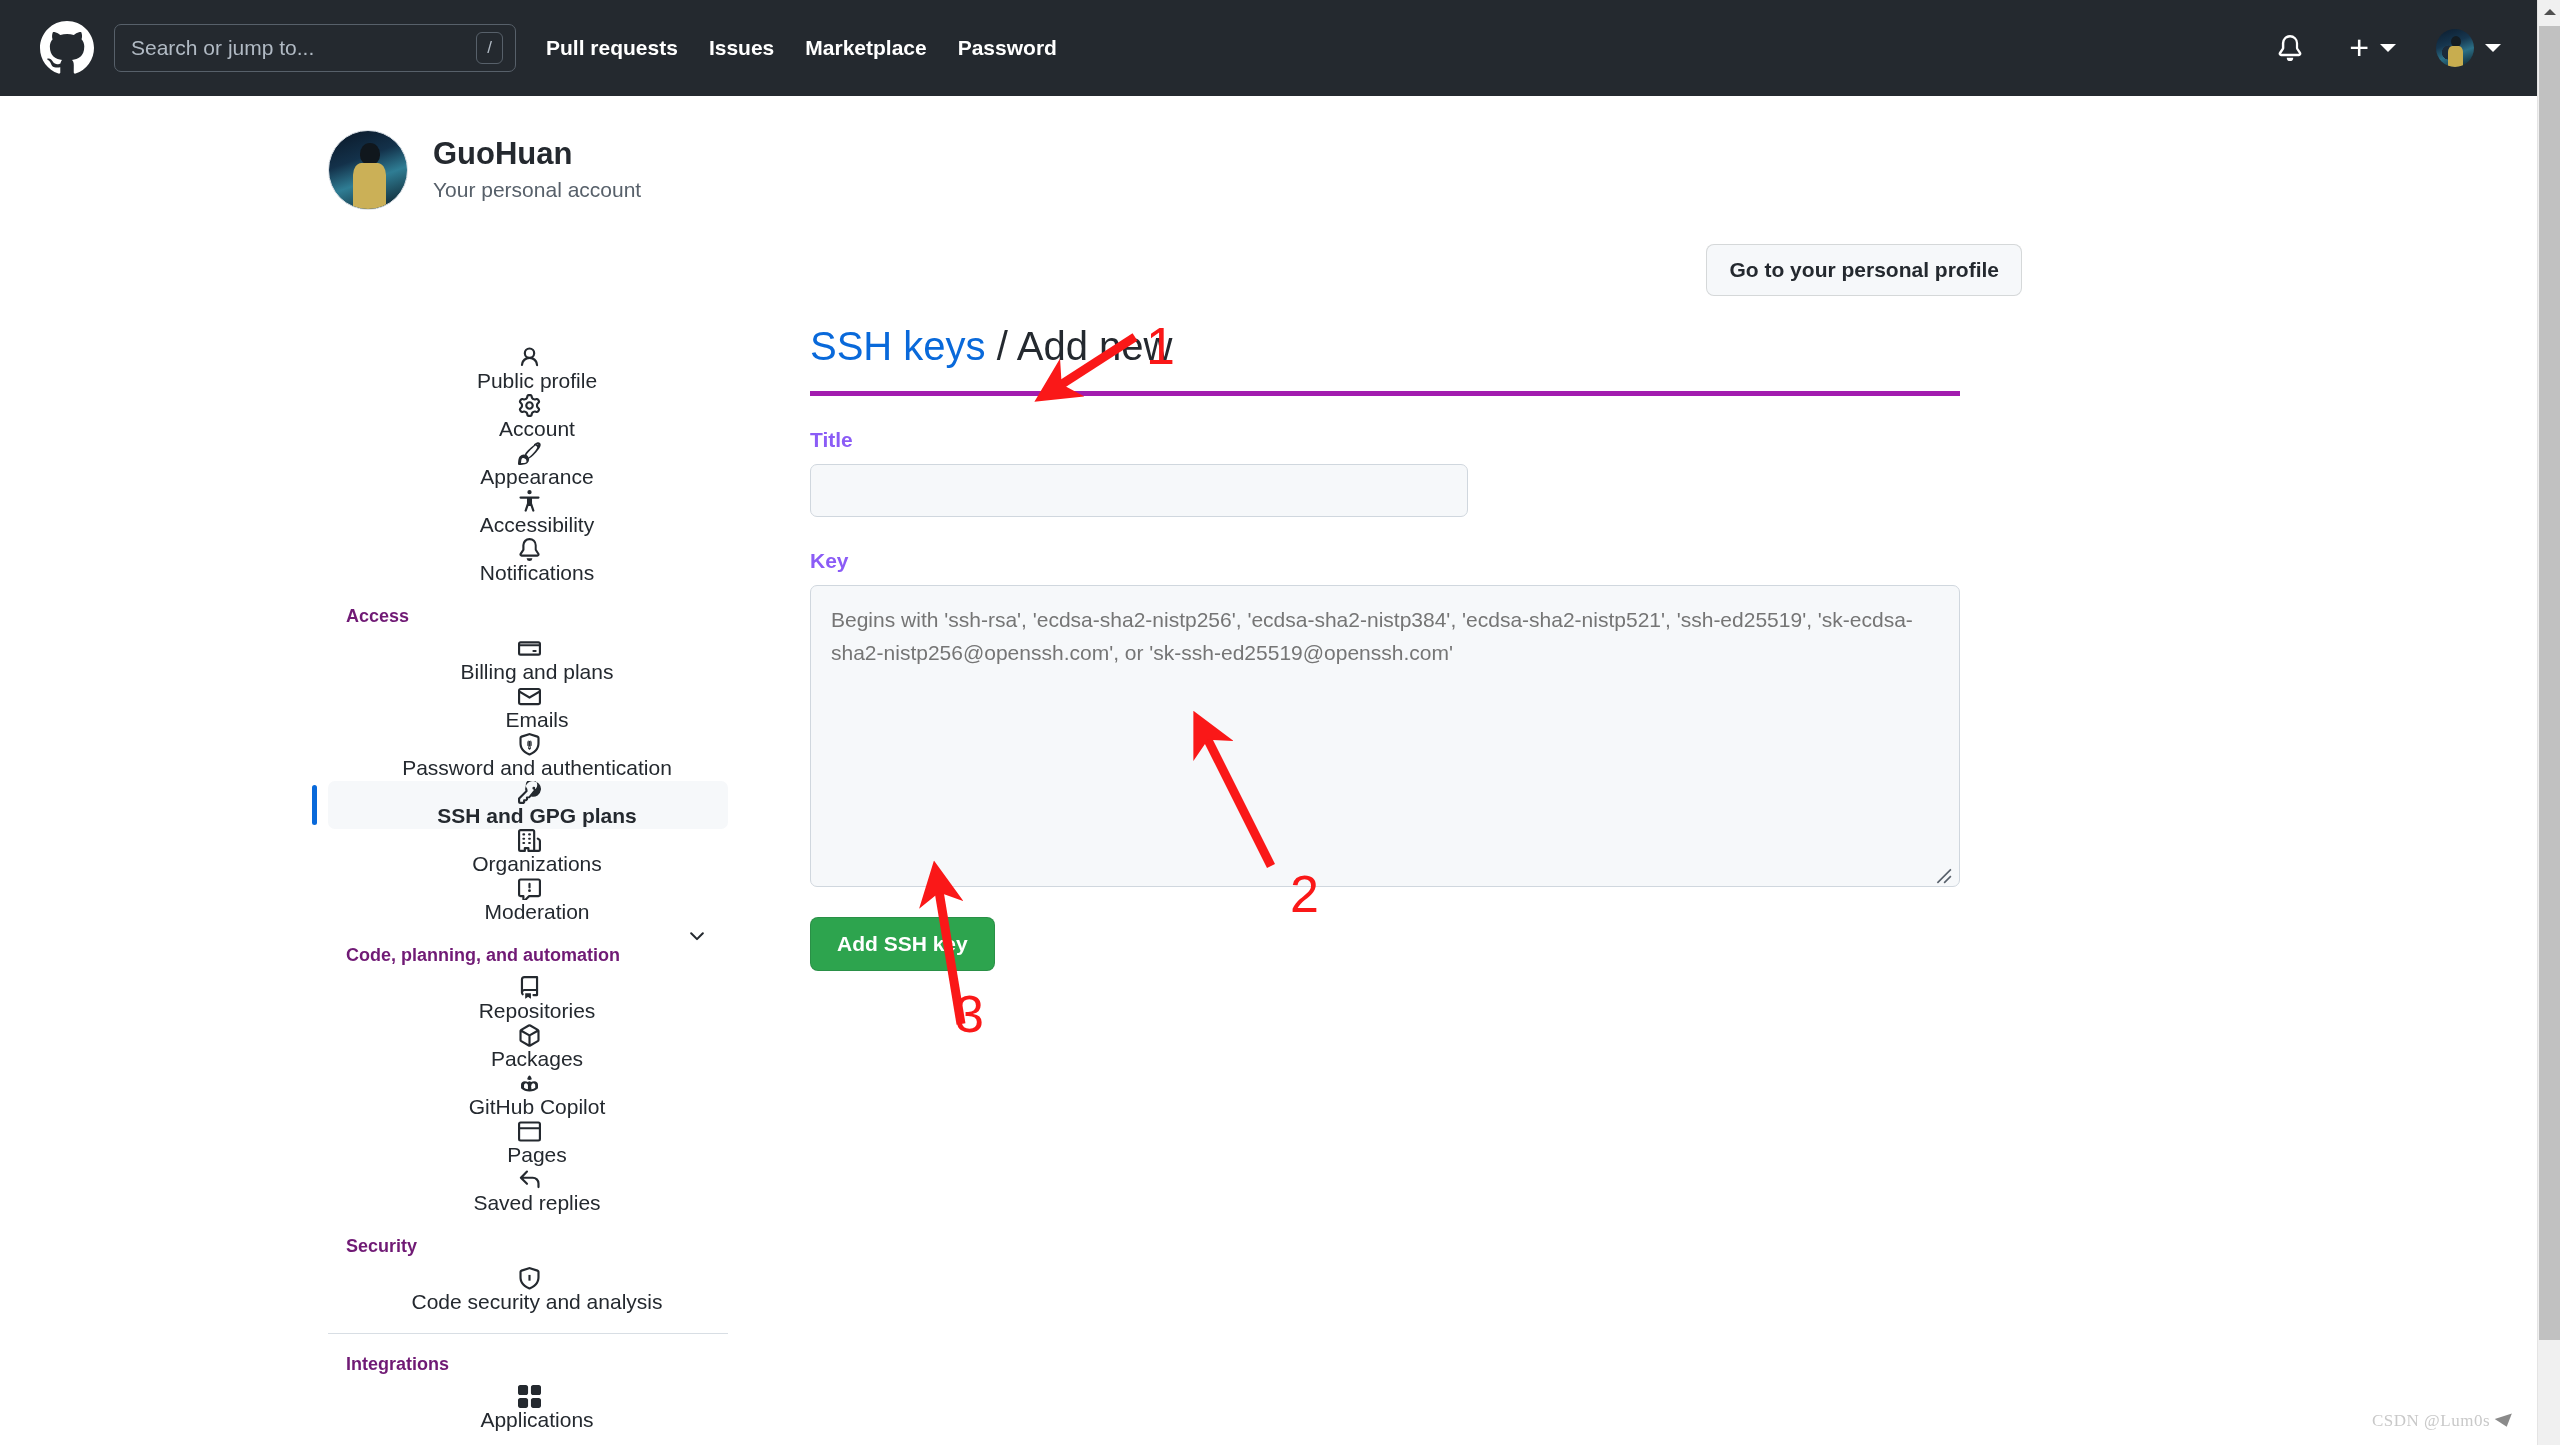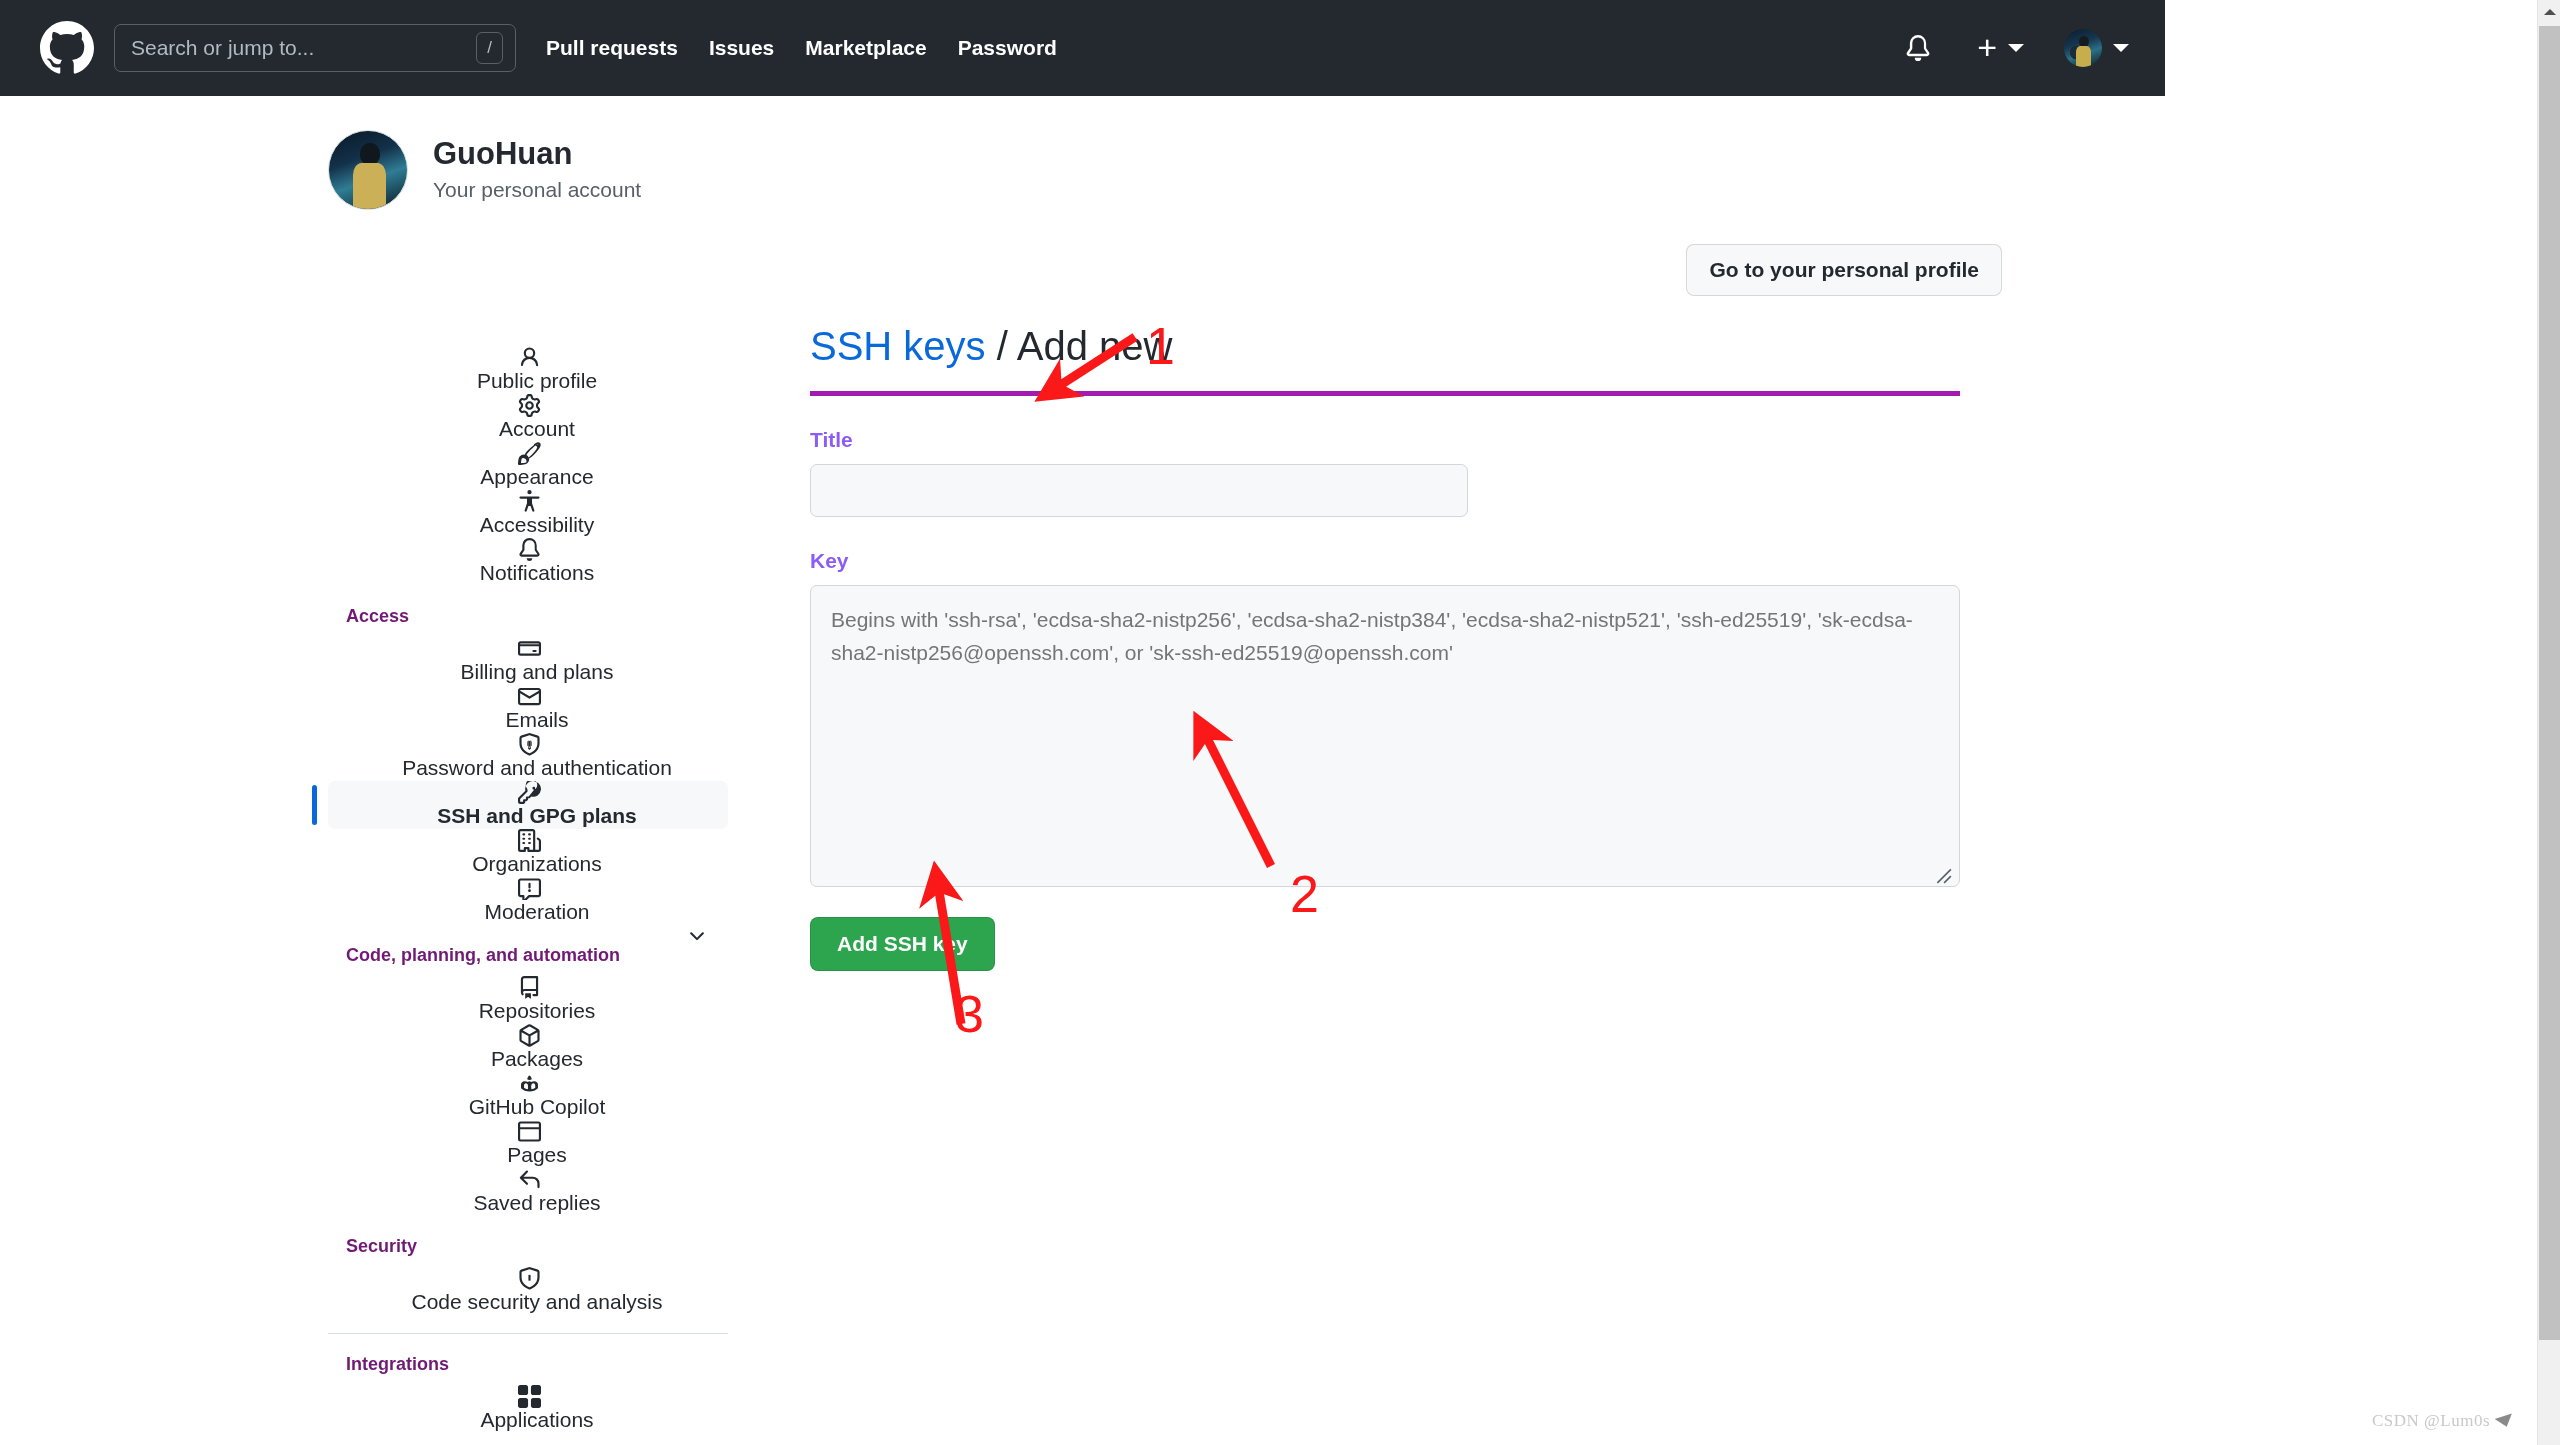--- a/index.html
+++ b/index.html
@@ -7,21 +7,21 @@
     width: 2560px; height: 1445px;
     background: #ffffff;
     font-family: "Liberation Sans", sans-serif;
     overflow: hidden;
   }
   body { position: relative; }
 
   
   .gh-header {
     position: absolute; top: 0; left: 0;
-    width: 2165px; height: 96px;
+    width: 2537px; height: 96px;
     background: #24292f;
     display: flex; align-items: center;
     padding: 0 26px;
   }
   .gh-logo { width: 54px; height: 54px; margin-left: 14px; margin-right: 20px; flex: none; }
   .gh-logo svg { width: 54px; height: 54px; display: block; fill: #ffffff; }
 
   .search-box {
     width: 402px; height: 48px;
     border: 1px solid #57606a;
@@ -141,21 +141,21 @@
   }
   .avatar-lg::after {
     content: ""; position: absolute; left: 31%; top: 41%;
     width: 42%; height: 59%; border-radius: 26% 26% 0 0;
     background: #cbb057;
   }
   .pf-name { font-size: 31px; font-weight: 600; color: #24292f; line-height: 1.25; }
   .pf-sub { font-size: 21px; color: #57606a; line-height: 1.35; margin-top: 2px; }
 
   .goto-btn {
-    position: absolute; right: 535px; top: 148px;
+    position: absolute; right: 515px; top: 148px;
     height: 52px; padding: 0 22px;
     background: #f6f8fa; border: 1px solid rgba(27,31,36,0.15);
     border-radius: 8px;
     font-size: 21px; font-weight: 600; color: #24292f;
     display: flex; align-items: center;
     font-family: "Liberation Sans", sans-serif;
     cursor: pointer;
   }
 
   

